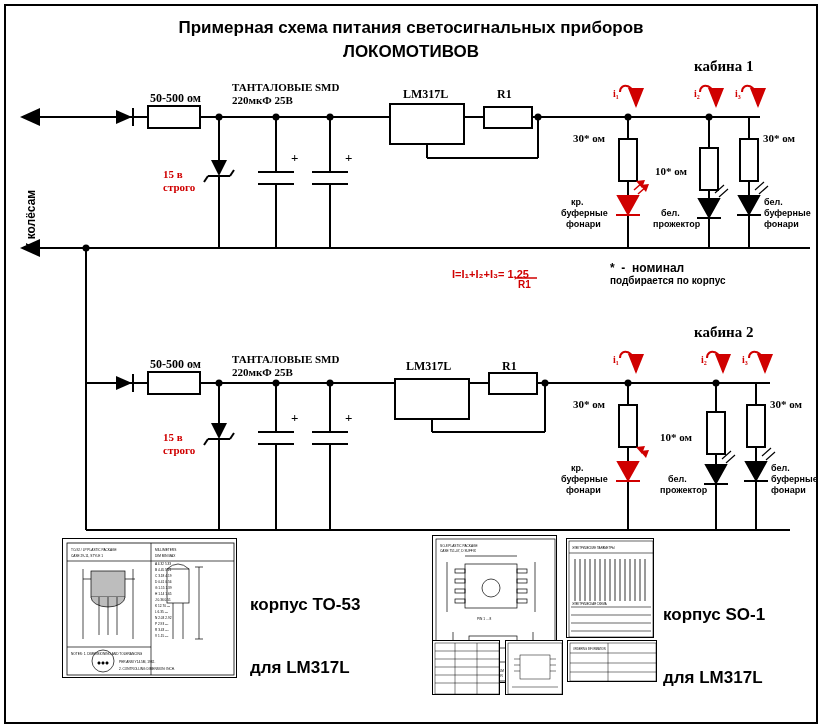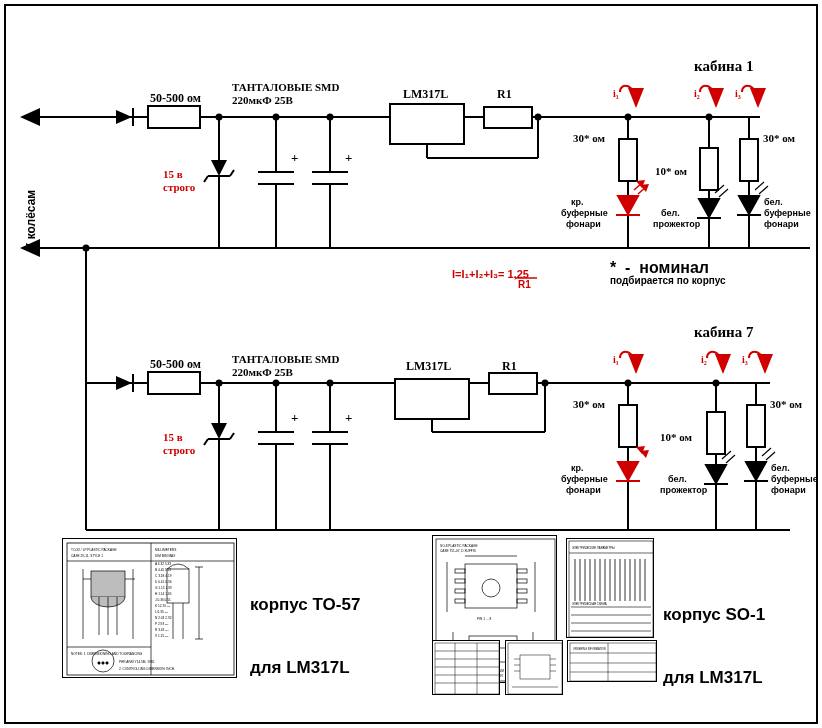--- a/index.html
+++ b/index.html
@@ -93,20 +93,24 @@
   }
   .sub-svg { position: absolute; left:0; top:0; }
 </style>
 </head>
 <body>
 
 <div id="root">
 
   <div class="frame"></div>
 
+  <div class="title">
+    <div>Примерная схема питания светосигнальных приборов</div>
+    <div>ЛОКОМОТИВОВ</div>
+  </div>
 
   <div class="vert-label" style="left:24px; top:250px;">К колёсам</div>
 
   <svg class="over" viewBox="0 0 822 728">
     <defs>
       <marker id="arrR" markerWidth="10" markerHeight="8" refX="9" refY="4" orient="auto">
         <polygon points="0,0 10,4 0,8" fill="#d00000"></polygon>
       </marker>
       <marker id="arrBlk" markerWidth="11" markerHeight="9" refX="10" refY="4.5" orient="auto">
         <polygon points="0,0 11,4.5 0,9" fill="#000000"></polygon>
@@ -314,27 +318,27 @@
 
   <div class="lbl" style="left:571px; top:196px; font-size:9px;">кр.</div>
   <div class="lbl" style="left:561px; top:207px; font-size:9px;">буферные</div>
   <div class="lbl" style="left:566px; top:218px; font-size:9px;">фонари</div>
   <div class="lbl" style="left:661px; top:207px; font-size:9px;">бел.</div>
   <div class="lbl" style="left:653px; top:218px; font-size:9px;">прожектор</div>
   <div class="lbl" style="left:764px; top:196px; font-size:9px;">бел.</div>
   <div class="lbl" style="left:764px; top:207px; font-size:9px;">буферные</div>
   <div class="lbl" style="left:764px; top:218px; font-size:9px;">фонари</div>
 
-  <div class="lbl" style="left:610px; top:262px; font-size:16px;">*  -  номинал</div>
+  <div class="lbl" style="left:610px; top:262px; font-size:12px;">*  -  номинал</div>
   <div class="lbl" style="left:610px; top:275px; font-size:10px;">подбирается по корпус</div>
 
   <div class="formula" style="left:452px; top:268px; font-size:11px; font-weight:bold;">I=I₁+I₂+I₃= 1,25</div>
   <div class="formula" style="left:518px; top:279px; font-size:10px; font-weight:bold;">R1</div>
 
-  <div class="lbl b" style="left:694px; top:326px; font-size:15px;">кабина 7</div>
+  <div class="lbl b" style="left:694px; top:326px; font-size:15px;">кабина 2</div>
   <div class="lbl b" style="left:150px; top:358px; font-size:12px;">50-500 ом</div>
   <div class="lbl b" style="left:232px; top:353px; font-size:11px;">ТАНТАЛОВЫЕ SMD</div>
   <div class="lbl b" style="left:232px; top:366px; font-size:11px;">220мкФ 25В</div>
   <div class="lbl b" style="left:291px; top:412px; font-size:13px;">+</div>
   <div class="lbl b" style="left:345px; top:412px; font-size:13px;">+</div>
   <div class="lbl b red" style="left:163px; top:431px; font-size:11px;">15 в</div>
   <div class="lbl b red" style="left:163px; top:444px; font-size:11px;">строго</div>
   <div class="lbl b" style="left:406px; top:360px; font-size:12px;">LM317L</div>
   <div class="lbl b" style="left:502px; top:360px; font-size:12px;">R1</div>
 
@@ -405,21 +409,21 @@
         <text x="92" y="92">R  3.43  ---</text>
         <text x="92" y="98">V  1.15  ---</text>
         <text x="8" y="116">NOTES: 1. DIMENSIONING AND TOLERANCING</text>
         <text x="56" y="124">PER ANSI Y14.5M, 1982.</text>
         <text x="56" y="131">2. CONTROLLING DIMENSION: INCH.</text>
       </g>
     </svg>
   </div>
 
   <div class="case-label" style="left:250px; top:552px;">
-    <div>корпус TO-57</div>
+    <div>корпус TO-53</div>
     <div>для LM317L</div>
   </div>
 
   <div class="sub-img" style="left:432px; top:535px; width:125px; height:148px;">
     <svg class="sub-svg" width="125" height="148" viewBox="0 0 125 148">
       <g stroke="#000" stroke-width="0.7" fill="none">
         <rect x="3" y="3" width="119" height="142"></rect>
 
         <rect x="32" y="28" width="52" height="44" fill="#fff"></rect>
         <circle cx="58" cy="52" r="9"></circle>

